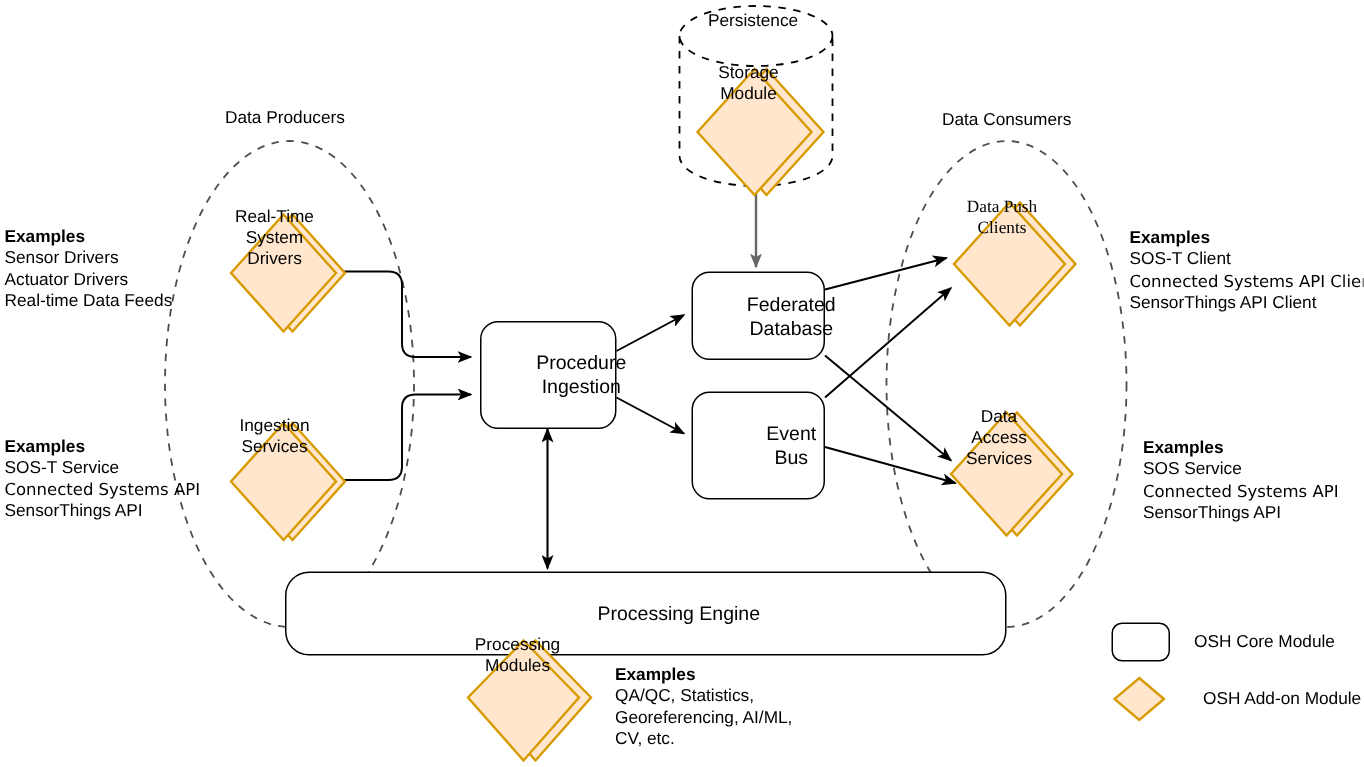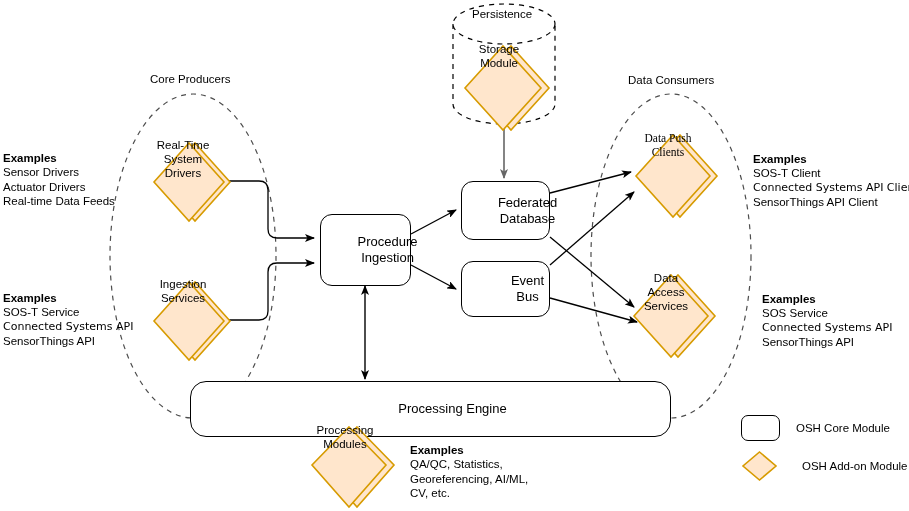--- a/index.html
+++ b/index.html
@@ -111,41 +111,41 @@
 
     <path d="M550,237 L634,307" fill="none" stroke="#000000" stroke-width="1.3" marker-end="url(#arrowBlack)"></path>
 
     <path d="M550,265 L634,192" fill="none" stroke="#000000" stroke-width="1.3" marker-end="url(#arrowBlack)"></path>
 
     <path d="M550,298 L637,322" fill="none" stroke="#000000" stroke-width="1.3" marker-end="url(#arrowBlack)"></path>
 
     <path d="M365,286 L365,379" fill="none" stroke="#000000" stroke-width="1.4" marker-end="url(#arrowBlack)" marker-start="url(#arrowBlackStart)"></path>
   </svg>
 
-  <div class="grouplabel" style="left:150px;top:73px;">Core Producers</div>
+  <div class="grouplabel" style="left:150px;top:73px;">Data Producers</div>
 
   <div class="grouplabel" style="left:628px;top:74px;">Data Consumers</div>
 
   <div class="grouplabel" style="left:472px;top:8px;">Persistence</div>
 
   <div class="node corebox" style="left:320px;top:214px;width:91px;height:72px;">
     <div>
       <span>Procedure</span>
       <span>Ingestion</span>
     </div>
   </div>
 
   <div class="node corebox" style="left:461px;top:181px;width:89px;height:59px;">
     <div>
       <span>Federated</span>
       <span>Database</span>
     </div>
   </div>
 
-  <div class="node corebox" style="left:461px;top:261px;width:89px;height:56px;">
+  <div class="node corebox" style="left:461px;top:261px;width:89px;height:72px;">
     <div>
       <span>Event Bus</span>
     </div>
   </div>
 
   <div class="node corebox" style="left:190px;top:381px;width:481px;height:56px;border-radius:16px;">
     <div>
       <span>Processing Engine</span>
     </div>
   </div>

